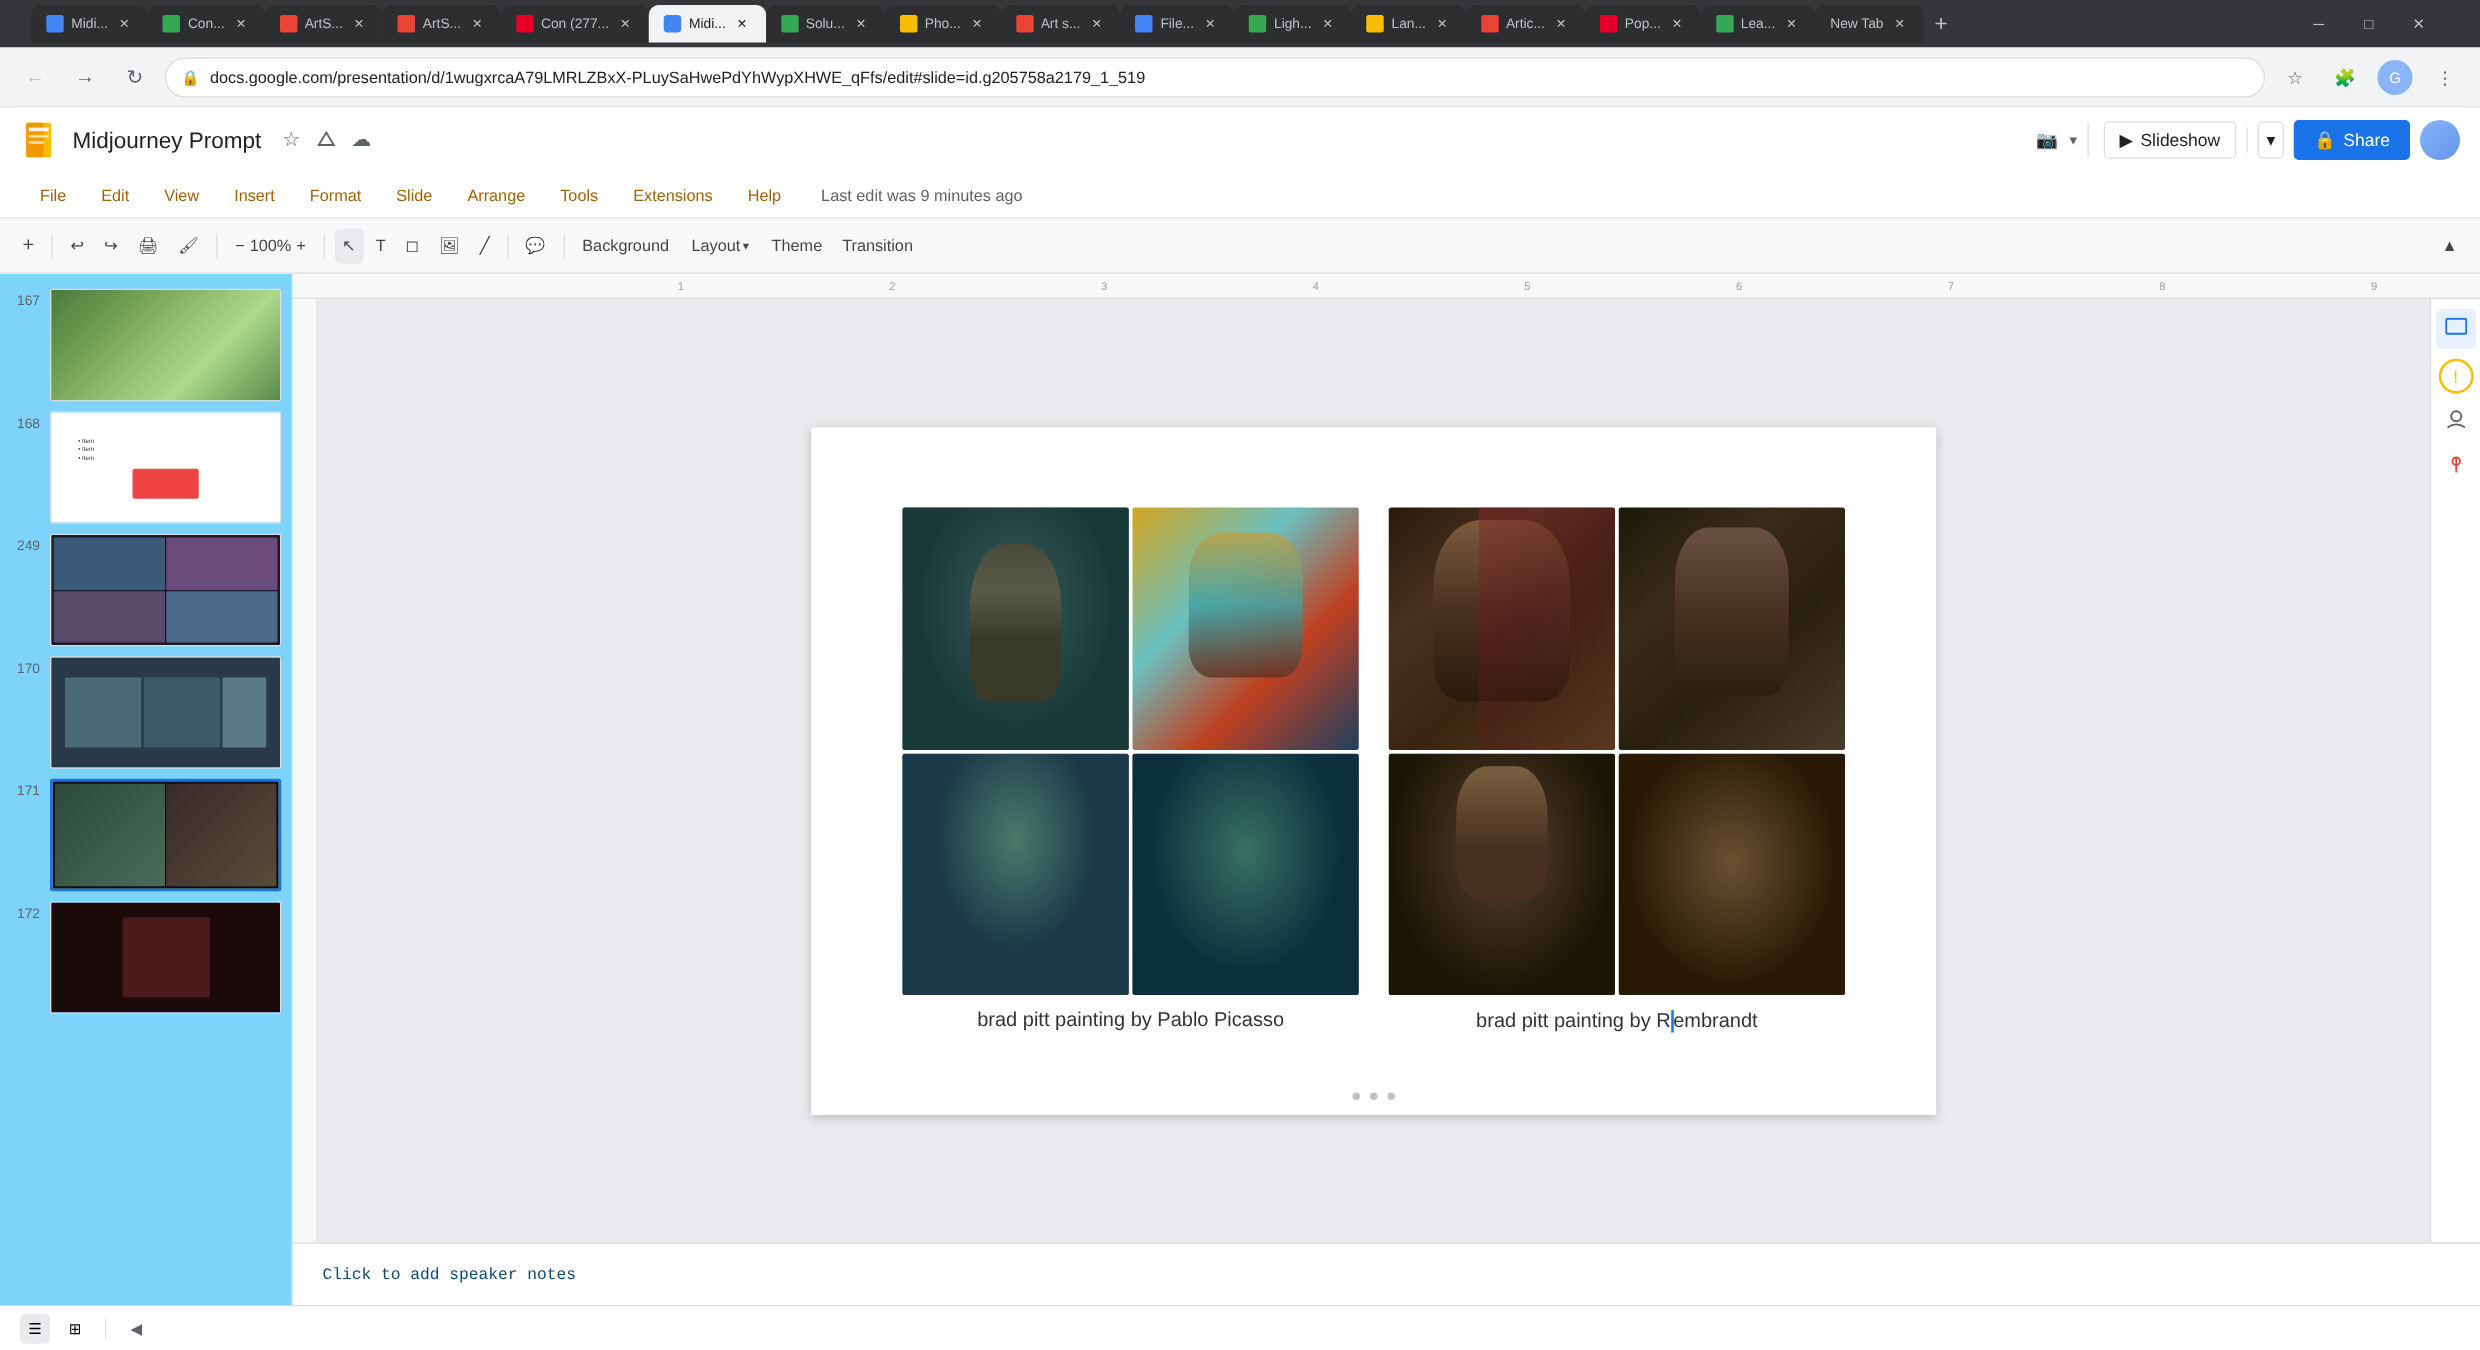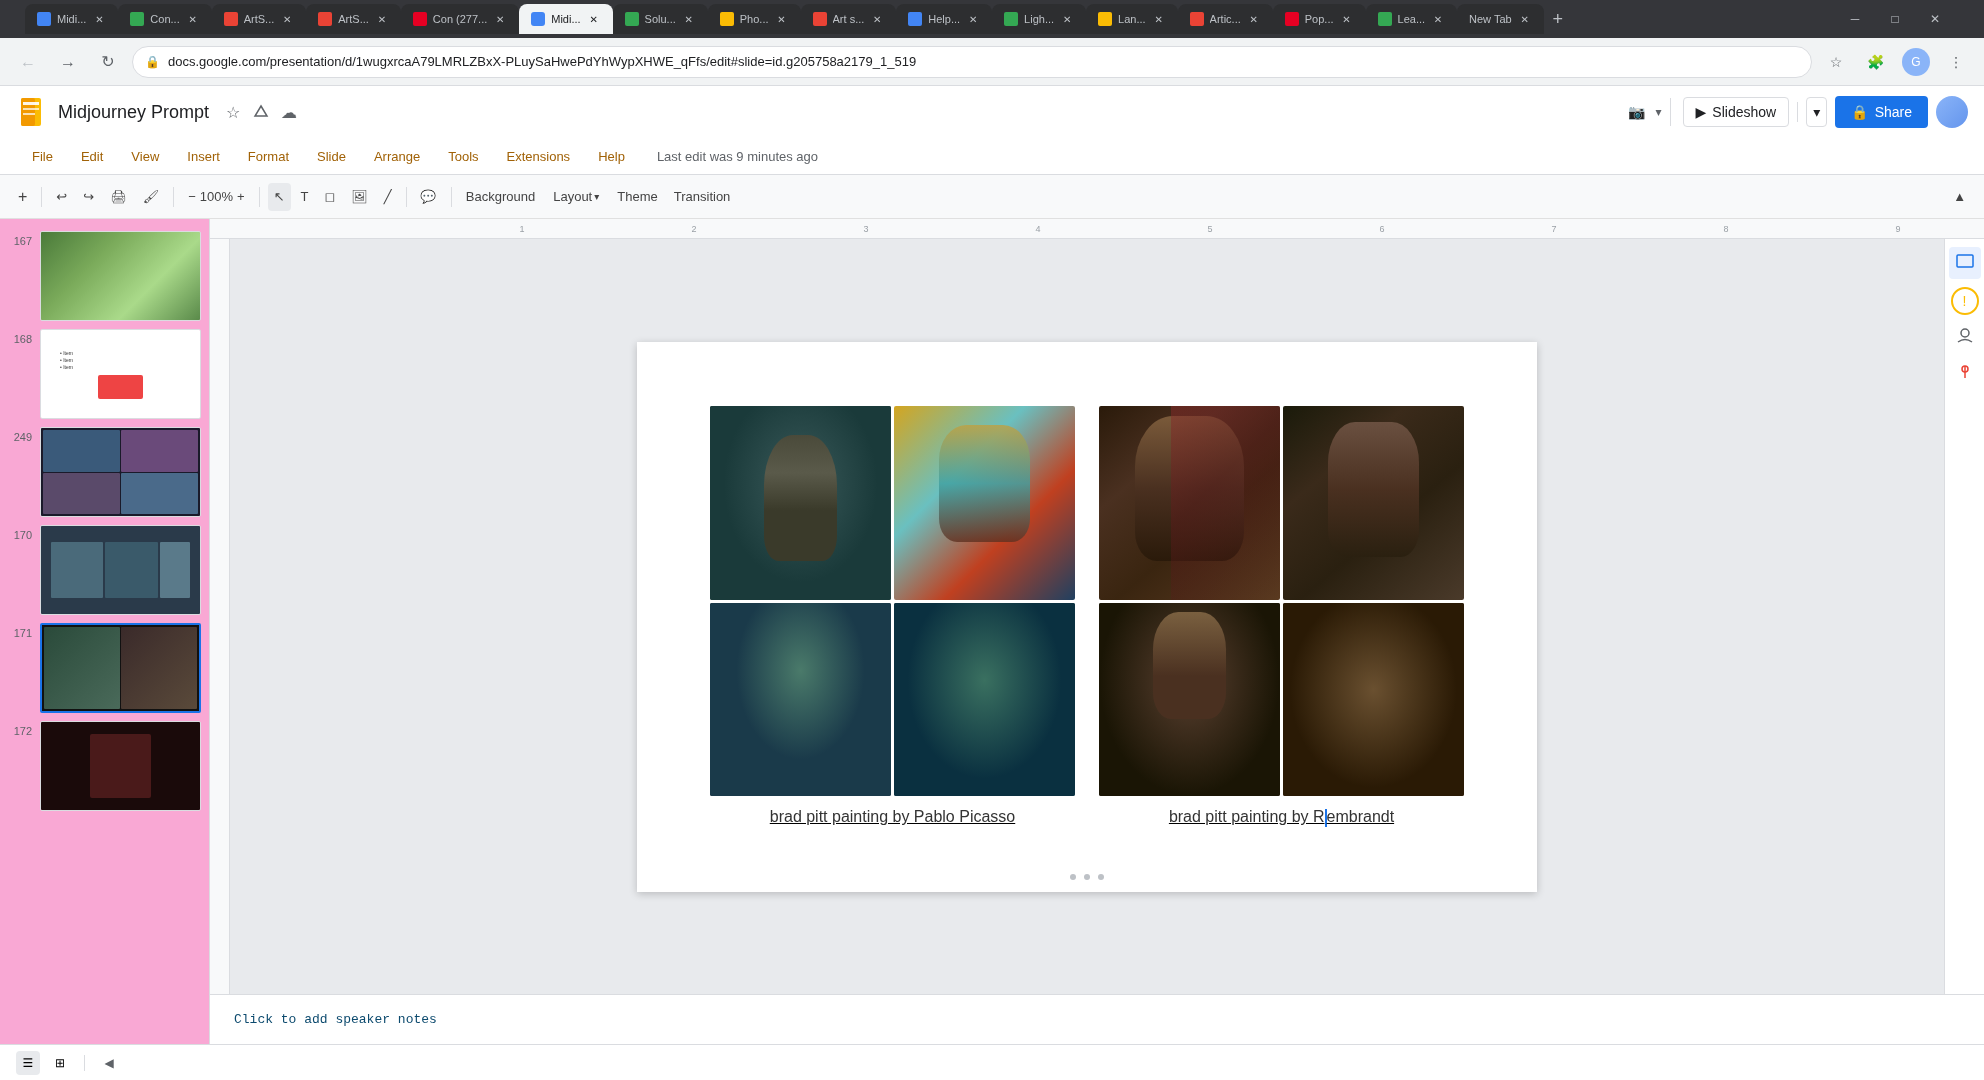--- a/index.html
+++ b/index.html
@@ -45,33 +45,33 @@
     .toolbar-sep { width: 1px; height: 20px; background: #dadce0; margin: 0 4px; }
     .toolbar-dropdown { display: flex; align-items: center; gap: 2px; padding: 0 8px; }
     .chevron-down { font-size: 10px; }
     .toolbar-btn.active { background: #e8eaed; }
     .toolbar-right-collapse { margin-left: auto; }
 
     
     .main-content { display: flex; flex: 1; overflow: hidden; }
 
     
-    .slide-panel { width: 210px; background: #f9a8d4; border-right: 1px solid #dadce0; overflow-y: auto; padding: 8px 0; flex-shrink: 0; }
+    .slide-panel { width: 234px; background: #7dd3fc; border-right: 1px solid #dadce0; overflow-y: auto; padding: 8px 0; flex-shrink: 0; }
     .slide-item { display: flex; align-items: flex-start; gap: 8px; padding: 4px 8px; cursor: pointer; }
     .slide-number { font-size: 11px; color: #5f6368; width: 24px; text-align: right; padding-top: 4px; flex-shrink: 0; }
     .slide-thumb { flex: 1; border: 1px solid #dadce0; border-radius: 2px; background: white; height: 90px; overflow: hidden; display: flex; align-items: center; justify-content: center; }
     .slide-item.active .slide-thumb { border: 2px solid #1a73e8; }
     .slide-thumb-inner { width: 100%; height: 100%; }
     .ruler-h { height: 20px; background: #f8f9fa; border-bottom: 1px solid #dadce0; position: relative; }
     .canvas-workspace { flex: 1; overflow: auto; background: #e8eaed; display: flex; align-items: center; justify-content: center; position: relative; }
     .slide-canvas { background: white; box-shadow: 0 2px 8px rgba(0,0,0,0.2); width: 900px; height: 550px; position: relative; display: flex; flex-direction: column; align-items: center; justify-content: center; }
 
     
     .slide-content { width: 100%; height: 100%; padding: 24px; display: flex; flex-direction: column; align-items: center; justify-content: center; gap: 16px; }
-    .slide-images-row { display: flex; gap: 24px; width: 100%; justify-content: center; text-decoration: underline; }
+    .slide-images-row { display: flex; gap: 24px; width: 100%; justify-content: center; }
     .slide-image-group { display: flex; flex-direction: column; align-items: center; gap: 12px; }
     .slide-image-grid { display: grid; grid-template-columns: 1fr 1fr; gap: 3px; width: 365px; height: 390px; }
     .slide-image-cell { background: #555; border-radius: 2px; overflow: hidden; }
     .slide-caption { font-size: 16px; color: #333; text-align: center; }
 
     
     .cell-teal-sketch { background: linear-gradient(135deg, #2a3a3a 0%, #1a4a4a 30%, #3a6a5a 60%, #2a5a4a 100%); }
     .cell-colorful { background: linear-gradient(135deg, #e8b84b 0%, #6ac5c5 40%, #c55a3a 70%, #2a4a6a 100%); }
     .cell-teal2 { background: linear-gradient(135deg, #1a5a5a 0%, #2a6a6a 40%, #1a4a4a 70%, #3a6a5a 100%); }
 
@@ -162,21 +162,21 @@
       <span class="tab-title">Pho...</span>
       <span class="tab-close">✕</span>
     </div>
     <div class="tab">
       <div class="tab-favicon" style="background:#ea4335;"></div>
       <span class="tab-title">Art s...</span>
       <span class="tab-close">✕</span>
     </div>
     <div class="tab">
       <div class="tab-favicon" style="background:#4285f4;"></div>
-      <span class="tab-title">Help...</span>
+      <span class="tab-title">File...</span>
       <span class="tab-close">✕</span>
     </div>
     <div class="tab">
       <div class="tab-favicon" style="background:#34a853;"></div>
       <span class="tab-title">Ligh...</span>
       <span class="tab-close">✕</span>
     </div>
     <div class="tab">
       <div class="tab-favicon" style="background:#fbbc04;"></div>
       <span class="tab-title">Lan...</span>

